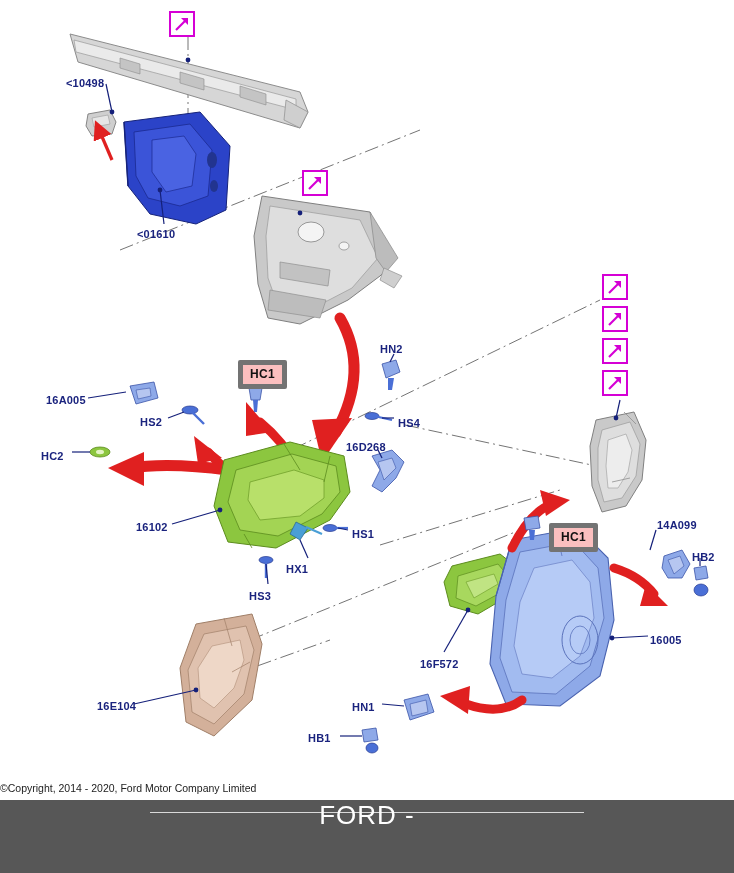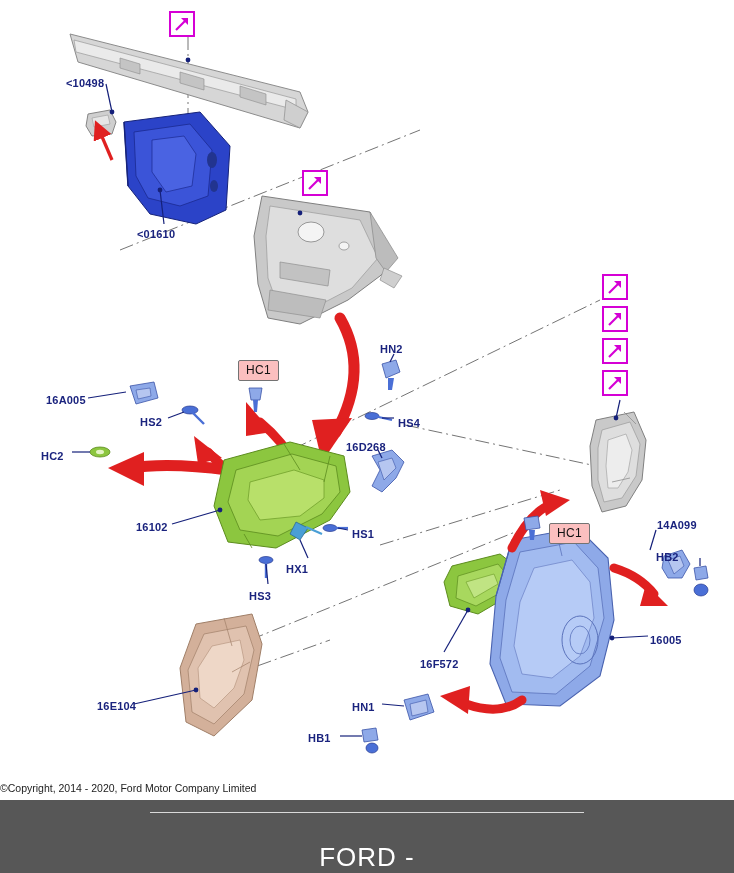--- a/index.html
+++ b/index.html
@@ -27,24 +27,24 @@
     position: absolute;
     font-size: 11px;
     font-weight: bold;
     color: #1a237e;
     white-space: nowrap;
     letter-spacing: .2px;
   }
   .hc {
     position: absolute;
     background: #fbbfbf;
-    border: 1px solid #737373;
+    border: 5px solid #737373;
     color: #111;
     font-size: 12px;
-    font-weight: normal;
+    font-weight: bold;
     padding: 2px 7px 3px 7px;
     border-radius: 2px;
     letter-spacing: .3px;
   }
   .arrowbox {
     position: absolute;
     width: 26px;
     height: 26px;
     border: 2px solid #d500d5;
     box-sizing: border-box;
@@ -76,21 +76,21 @@
     height: 73px;
     background: #575757;
     color: #ffffff;
   }
   #footer .ftxt {
     position: absolute;
     left: 0; top: 0;
     width: 734px;
     height: 73px;
     display: flex;
-    align-items: flex-end;
+    align-items: flex-start;
     justify-content: center;
     gap: 36px;
     font-size: 26px;
     letter-spacing: 1px;
   }
   #footer .rule {
     position: absolute;
     left: 150px;
     top: 12px;
     width: 434px;
@@ -365,21 +365,21 @@
   <div class="lbl" style="left:286px;top:563px">HX1</div>
   <div class="lbl" style="left:352px;top:528px">HS1</div>
   <div class="lbl" style="left:380px;top:343px">HN2</div>
   <div class="lbl" style="left:398px;top:417px">HS4</div>
   <div class="lbl" style="left:346px;top:441px">16D268</div>
   <div class="lbl" style="left:97px;top:700px">16E104</div>
   <div class="lbl" style="left:420px;top:658px">16F572</div>
   <div class="lbl" style="left:352px;top:701px">HN1</div>
   <div class="lbl" style="left:308px;top:732px">HB1</div>
   <div class="lbl" style="left:657px;top:519px">14A099</div>
-  <div class="lbl" style="left:656px;top:551px">HB2</div>
+  <div class="lbl" style="left:692px;top:551px">HB2</div>
   <div class="lbl" style="left:650px;top:634px">16005</div>
 
 
   <div class="copy">©Copyright, 2014 - 2020, Ford Motor Company Limited</div>
 
   <div id="footer">
     <div class="rule"></div>
     <div class="ftxt">
       <span>FORD -</span>
     </div>

